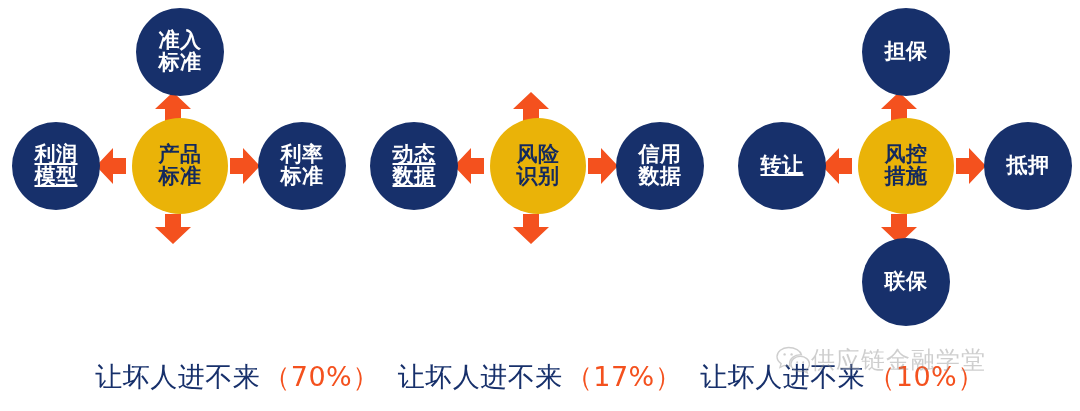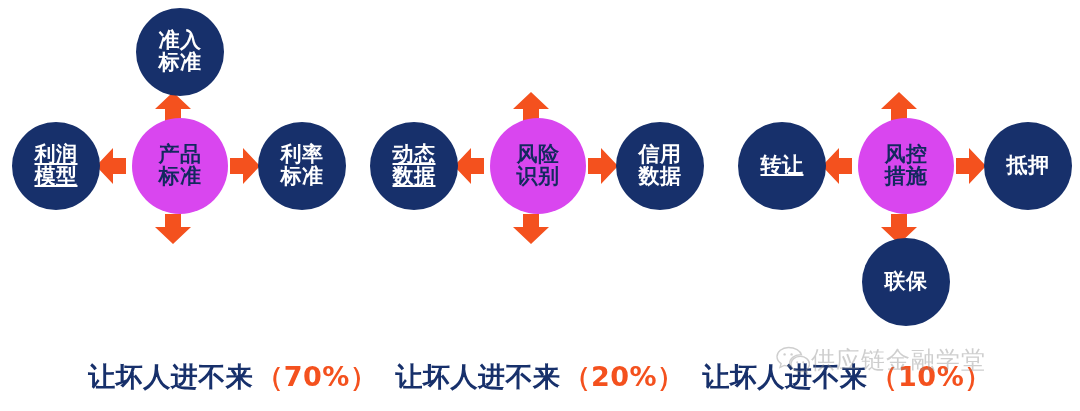--- a/index.html
+++ b/index.html
@@ -44,21 +44,21 @@
     line-height: 1.04;
     letter-spacing: 0.5px;
   }
 
   .node .line {
     display: block;
     white-space: nowrap;
   }
 
   .node-center {
-    background: #d946ef;
+    background: #eab308;
     color: #13295E;
     font-weight: bold;
     font-size: 21px;
     width: 96px;
     height: 96px;
     left: 132px;
     top: 118px;
     z-index: 3;
   }
 
@@ -96,21 +96,21 @@
     left: 0;
     top: 352px;
     width: 1080px;
     height: 50px;
     display: flex;
     align-items: center;
     justify-content: center;
   }
   .caption {
     font-size: 27px;
-    font-weight: bold;
+    font-weight: normal;
     color: #17306B;
     white-space: nowrap;
     letter-spacing: 0.5px;
     padding: 0 9px;
   }
   .caption .pct {
     color: #F4511E;
     margin-left: 3px;
   }
 
@@ -233,41 +233,44 @@
       <svg width="30" height="36" viewBox="0 0 30 36">
           <path d="M0 18 L17 0 L17 10 L30 10 L30 26 L17 26 L17 36 Z" fill="#F4511E"></path>
         </svg>
     </div>
     <div class="arrow ar-right">
       <svg width="30" height="36" viewBox="0 0 30 36">
           <path d="M30 18 L13 36 L13 26 L0 26 L0 10 L13 10 L13 0 Z" fill="#F4511E"></path>
         </svg>
     </div>
 
+    <div class="node node-satellite pos-top">
+      <span class="line">担保</span>
+    </div>
     <div class="node node-center">
       <span class="line">风控</span>
       <span class="line">措施</span>
     </div>
     <div class="node node-satellite pos-left">
       <span class="line">转让</span>
     </div>
     <div class="node node-satellite pos-right">
       <span class="line">抵押</span>
     </div>
     <div class="node node-satellite pos-bottom">
       <span class="line">联保</span>
     </div>
   </div>
 
   <div id="captions">
     <div class="caption">
       <span>让坏人进不来</span><span class="pct">（70%）</span>
     </div>
     <div class="caption">
-      <span>让坏人进不来</span><span class="pct">（20%）</span>
+      <span>让坏人进不来</span><span class="pct">（17%）</span>
     </div>
     <div class="caption">
       <span>让坏人进不来</span><span class="pct">（10%）</span>
     </div>
   </div>
 
   <div id="watermark">
     <span class="wm-icon">
       <svg width="34" height="28" viewBox="0 0 34 28">
         <path d="M12.5 1.5 C6 1.5 1 5.6 1 10.6 c0 2.8 1.6 5.3 4.1 7 L4 21.5 l4.2-2.1 c1.3 0.4 2.8 0.6 4.3 0.6 0.5 0 1 0 1.5-0.1 -0.3-0.8-0.4-1.6-0.4-2.4 0-4.8 4.8-8.7 10.7-8.7 0.4 0 0.8 0 1.2 0.1 C24.4 4.7 19.1 1.5 12.5 1.5 Z" fill="none" stroke="#8C8C8C" stroke-width="1.4"></path>

